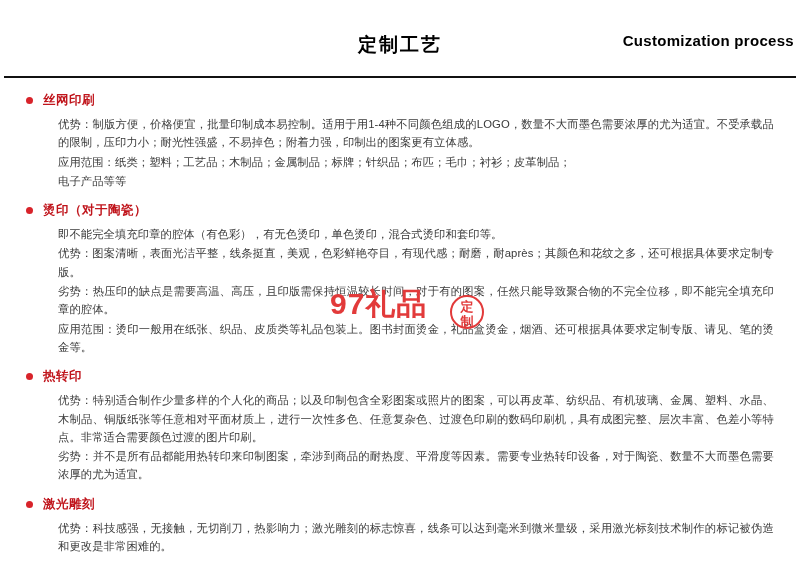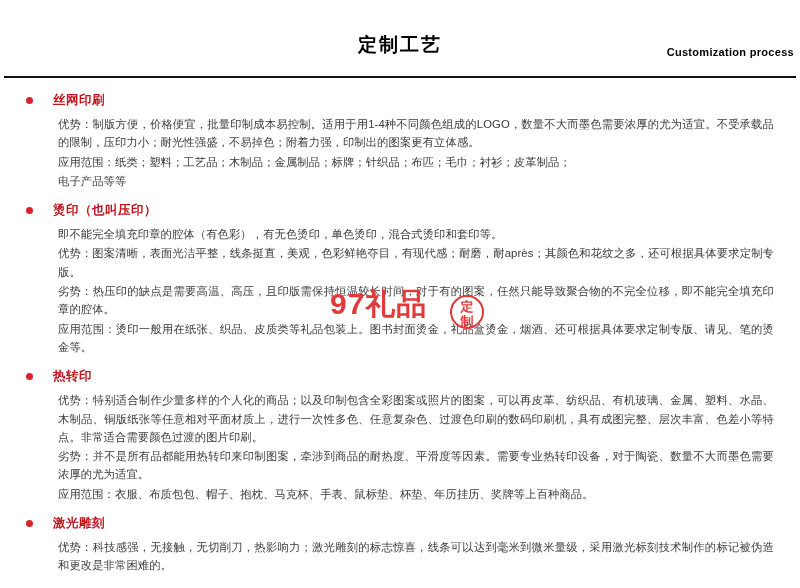--- a/index.html
+++ b/index.html
@@ -33,43 +33,43 @@
     text-align: center;
     font-size: 19px;
     font-weight: bold;
     color: #000000;
     letter-spacing: 2px;
     padding-top: 32px;
   }
   .header-sub {
     position: absolute;
     right: 6px;
-    top: 46px;
-    font-size: 11px;
+    top: 32px;
+    font-size: 15px;
     font-weight: bold;
     color: #000000;
     letter-spacing: 0.3px;
   }
   .rule {
     height: 2px;
     background: #111111;
     margin: 6px 4px 0 4px;
   }
 
   
   .content {
     padding: 14px 26px 0 26px;
   }
   .section {
     margin-bottom: 12px;
   }
   .sec-head {
     display: flex;
     align-items: center;
-    gap: 20px;
+    gap: 10px;
     margin-bottom: 6px;
   }
   .bullet {
     width: 7px;
     height: 7px;
     border-radius: 50%;
     background: #d8232a;
     flex: 0 0 auto;
     display: inline-block;
   }
@@ -146,39 +146,38 @@
       <div class="sec-body">
         <p class="para">优势：制版方便，价格便宜，批量印制成本易控制。适用于用1-4种不同颜色组成的LOGO，数量不大而墨色需要浓厚的尤为适宜。不受承载品的限制，压印力小；耐光性强盛，不易掉色；附着力强，印制出的图案更有立体感。</p>
         <p class="para">应用范围：纸类；塑料；工艺品；木制品；金属制品；标牌；针织品；布匹；毛巾；衬衫；皮革制品；</p>
         <p class="para">电子产品等等</p>
       </div>
     </div>
 
     <div class="section">
       <div class="sec-head">
         <span class="bullet"></span>
-        <span class="sec-title">烫印（也叫压印）</span>
+        <span class="sec-title">烫印（对于陶瓷）</span>
       </div>
       <div class="sec-body">
         <p class="para">即不能完全填充印章的腔体（有色彩），有无色烫印，单色烫印，混合式烫印和套印等。</p>
         <p class="para">优势：图案清晰，表面光洁平整，线条挺直，美观，色彩鲜艳夺目，有现代感；耐磨，耐après；其颜色和花纹之多，还可根据具体要求定制专版。</p>
         <p class="para">劣势：热压印的缺点是需要高温、高压，且印版需保持恒温较长时间，对于有的图案，任然只能导致聚合物的不完全位移，即不能完全填充印章的腔体。</p>
         <p class="para">应用范围：烫印一般用在纸张、织品、皮质类等礼品包装上。图书封面烫金，礼品盒烫金，烟酒、还可根据具体要求定制专版、请见、笔的烫金等。</p>
       </div>
     </div>
 
     <div class="section">
       <div class="sec-head">
         <span class="bullet"></span>
         <span class="sec-title">热转印</span>
       </div>
       <div class="sec-body">
         <p class="para">优势：特别适合制作少量多样的个人化的商品；以及印制包含全彩图案或照片的图案，可以再皮革、纺织品、有机玻璃、金属、塑料、水晶、木制品、铜版纸张等任意相对平面材质上，进行一次性多色、任意复杂色、过渡色印刷的数码印刷机，具有成图完整、层次丰富、色差小等特点。非常适合需要颜色过渡的图片印刷。</p>
         <p class="para">劣势：并不是所有品都能用热转印来印制图案，牵涉到商品的耐热度、平滑度等因素。需要专业热转印设备，对于陶瓷、数量不大而墨色需要浓厚的尤为适宜。</p>
-        <p class="para">应用范围：衣服、布质包包、帽子、抱枕、马克杯、手表、鼠标垫、杯垫、年历挂历、奖牌等上百种商品。</p>
       </div>
     </div>
 
     <div class="section">
       <div class="sec-head">
         <span class="bullet"></span>
         <span class="sec-title">激光雕刻</span>
       </div>
       <div class="sec-body">
         <p class="para">优势：科技感强，无接触，无切削刀，热影响力；激光雕刻的标志惊喜，线条可以达到毫米到微米量级，采用激光标刻技术制作的标记被伪造和更改是非常困难的。</p>

